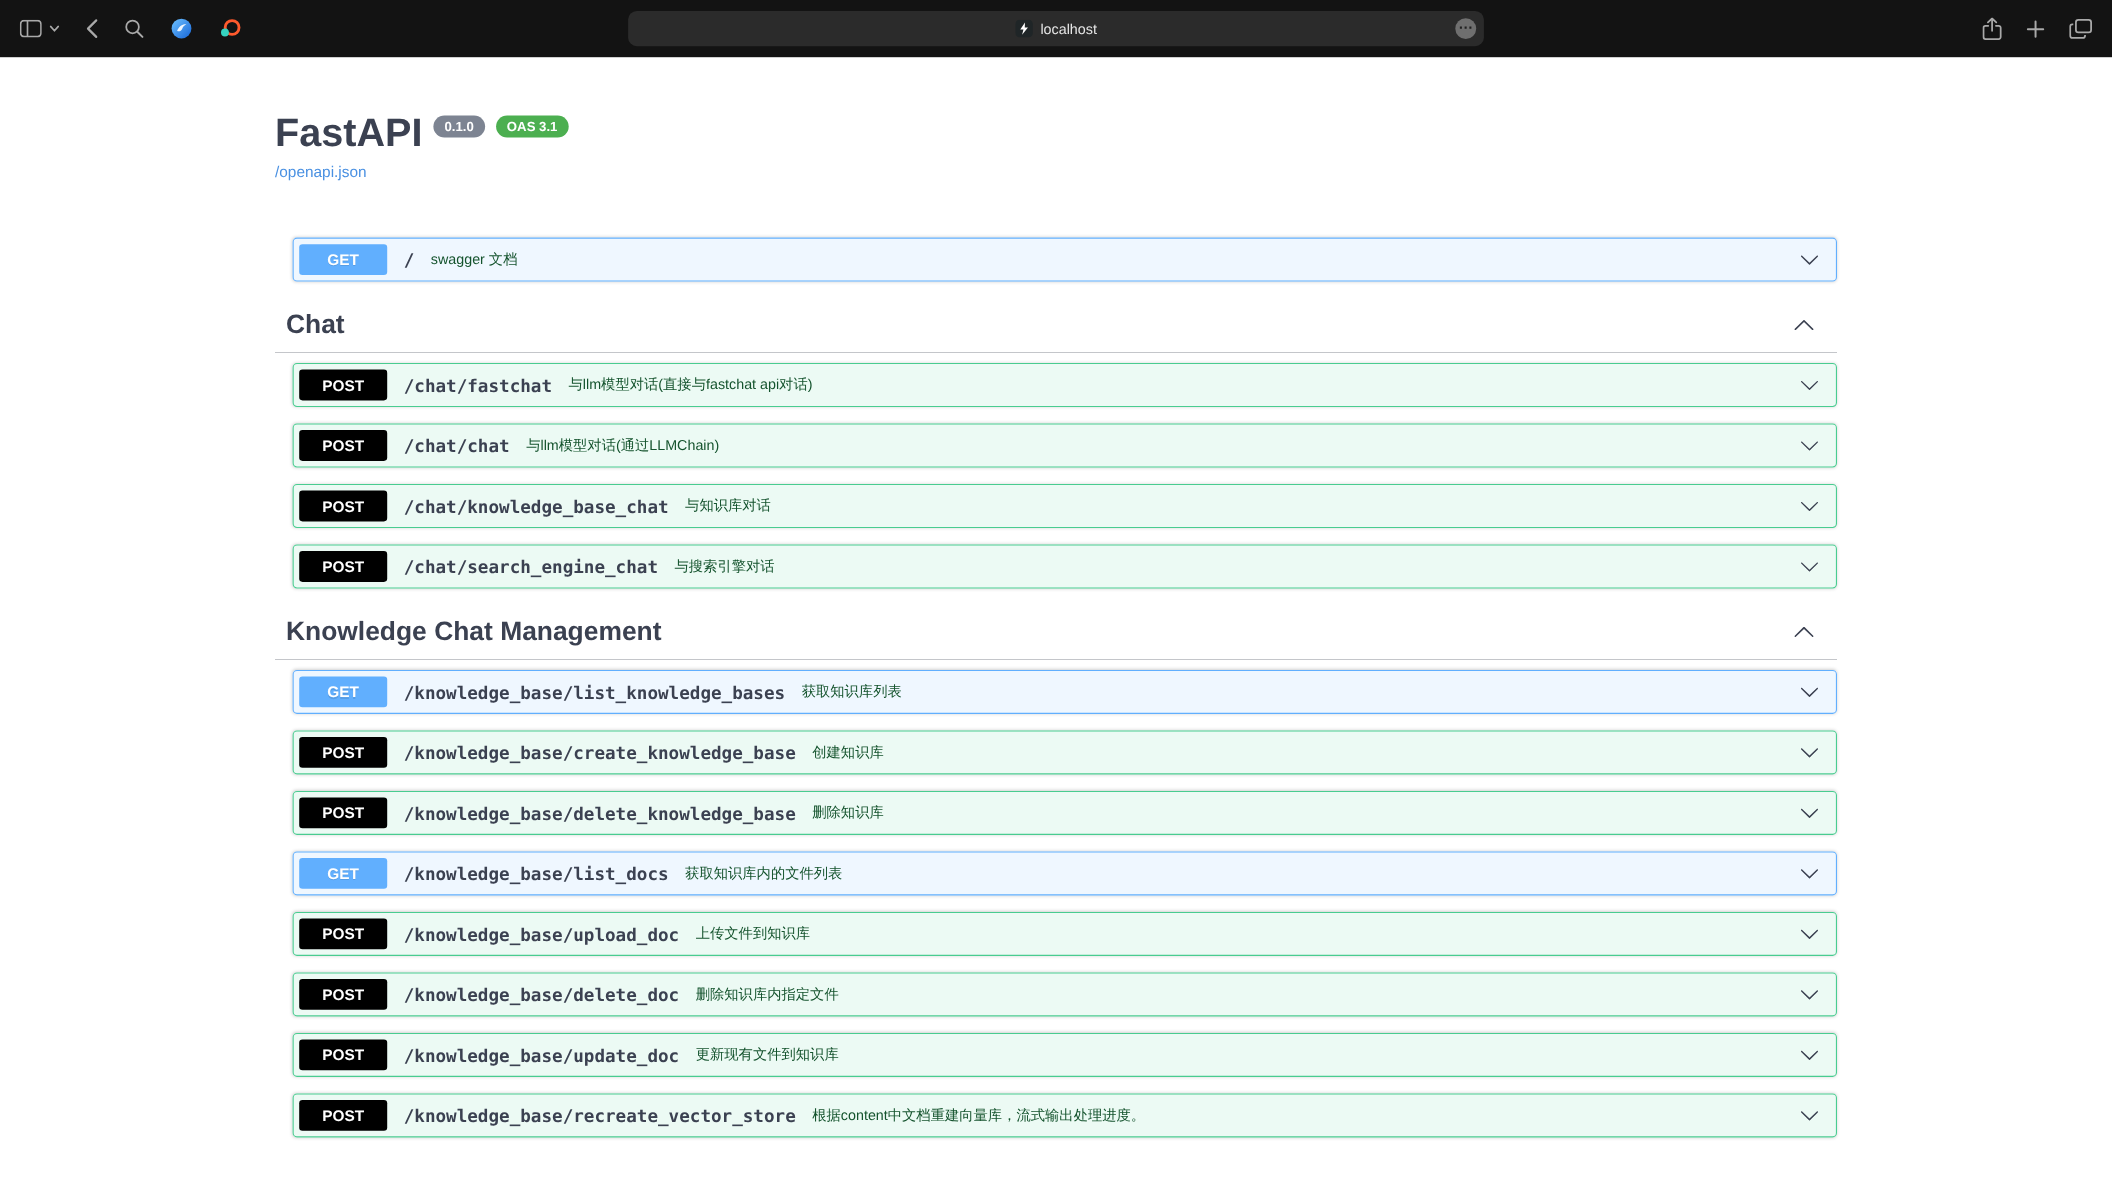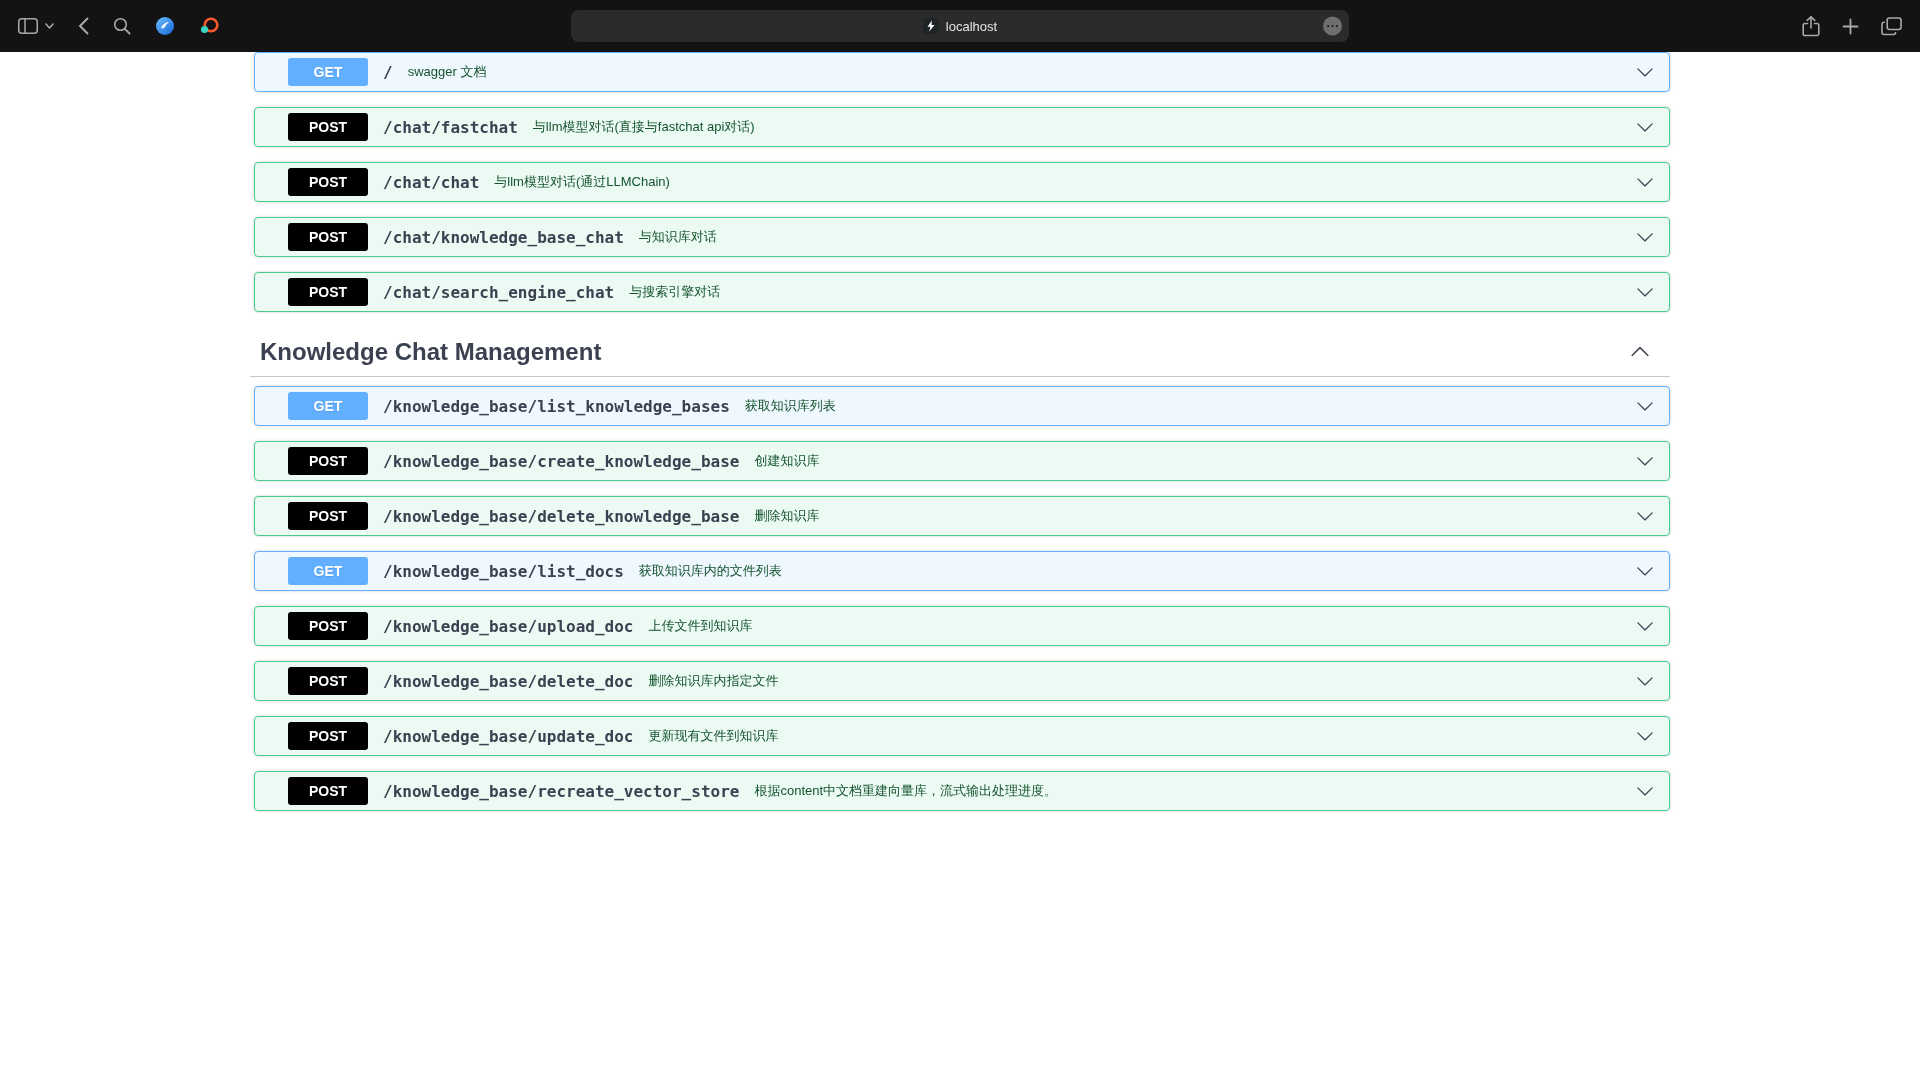--- a/index.html
+++ b/index.html
@@ -74,23 +74,22 @@
     border-bottom: 1px solid rgba(59,65,81,.3);
     margin-bottom: 9px;
     cursor: pointer;
   }
   .opblock-tag h3 {
     margin: 0; font-size: 24px; line-height: 29px; font-weight: 700; color: #3b4151;
   }
   .opblock-tag .arrow { margin-left: auto; }
 
   .opblock {
-    border-radius: 4px; margin: 0 0 15px 4px;
+    border-radius: 4px; margin: 0 0 15px 16px;
     box-shadow: 0 0 3px rgba(0,0,0,.19);
-    padding-left: 28px;
   }
   .opblock.get  { background: rgba(97,175,254,.1);  border: 1px solid #61affe; }
   .opblock.post { background: rgba(73,204,144,.1); border: 1px solid #49cc90; }
   .opblock-summary {
     display: flex; align-items: center; gap: 10px;
     padding: 5px; cursor: pointer;
   }
   .method-badge {
     min-width: 80px; text-align: center;
     padding: 7px 0; border-radius: 3px;
@@ -183,37 +182,51 @@
       <svg width="21" height="19" viewBox="0 0 21 19" fill="none" stroke="currentColor" stroke-width="1.6" stroke-linejoin="round">
           <rect x="6.2" y="1" width="13.8" height="11.5" rx="2.2"></rect>
           <path d="M3.8 5.2H3A2 2 0 001 7.2v8.3a2 2 0 002 2h9.5a2 2 0 002-2v-.6"></path>
         </svg>
     </button>
   </div>
 </div>
 
 <div class="page">
   <div class="wrapper">
+    <div class="info">
+      <h1 class="title">
+        <span>FastAPI</span>
+        <span class="badge version">0.1.0</span>
+        <span class="badge oas">OAS 3.1</span>
+      </h1>
+      <a class="spec-link">/openapi.json</a>
+    </div>
     <div id="sections">
   <div class="opblock-tag-section">
     <div>
   <div class="opblock get">
     <div class="opblock-summary">
       <span class="method-badge">GET</span>
       <span class="path">/</span>
       <span class="desc">swagger 文档</span>
       <svg class="arrow" width="18" height="18" viewBox="0 0 20 20">
                   <path d="M17.418 6.109c.272-.268.709-.268.979 0s.271.701 0 .969l-7.908 7.83c-.27.268-.707.268-.979 0l-7.908-7.83c-.27-.268-.27-.701 0-.969.271-.268.709-.268.979 0L10 13.25l7.418-7.141z"></path>
                 </svg>
     </div>
   </div>
 </div>
   </div>
 
   <div class="opblock-tag-section">
+    <div class="opblock-tag">
+      <h3>Chat</h3>
+      <svg class="arrow up" width="20" height="20" viewBox="0 0 20 20">
+              <path d="M17.418 6.109c.272-.268.709-.268.979 0s.271.701 0 .969l-7.908 7.83c-.27.268-.707.268-.979 0l-7.908-7.83c-.27-.268-.27-.701 0-.969.271-.268.709-.268.979 0L10 13.25l7.418-7.141z"></path>
+            </svg>
+    </div>
     <div>
   <div class="opblock post">
     <div class="opblock-summary">
       <span class="method-badge">POST</span>
       <span class="path">/chat/fastchat</span>
       <span class="desc">与llm模型对话(直接与fastchat api对话)</span>
       <svg class="arrow" width="18" height="18" viewBox="0 0 20 20">
                   <path d="M17.418 6.109c.272-.268.709-.268.979 0s.271.701 0 .969l-7.908 7.83c-.27.268-.707.268-.979 0l-7.908-7.83c-.27-.268-.27-.701 0-.969.271-.268.709-.268.979 0L10 13.25l7.418-7.141z"></path>
                 </svg>
     </div>

